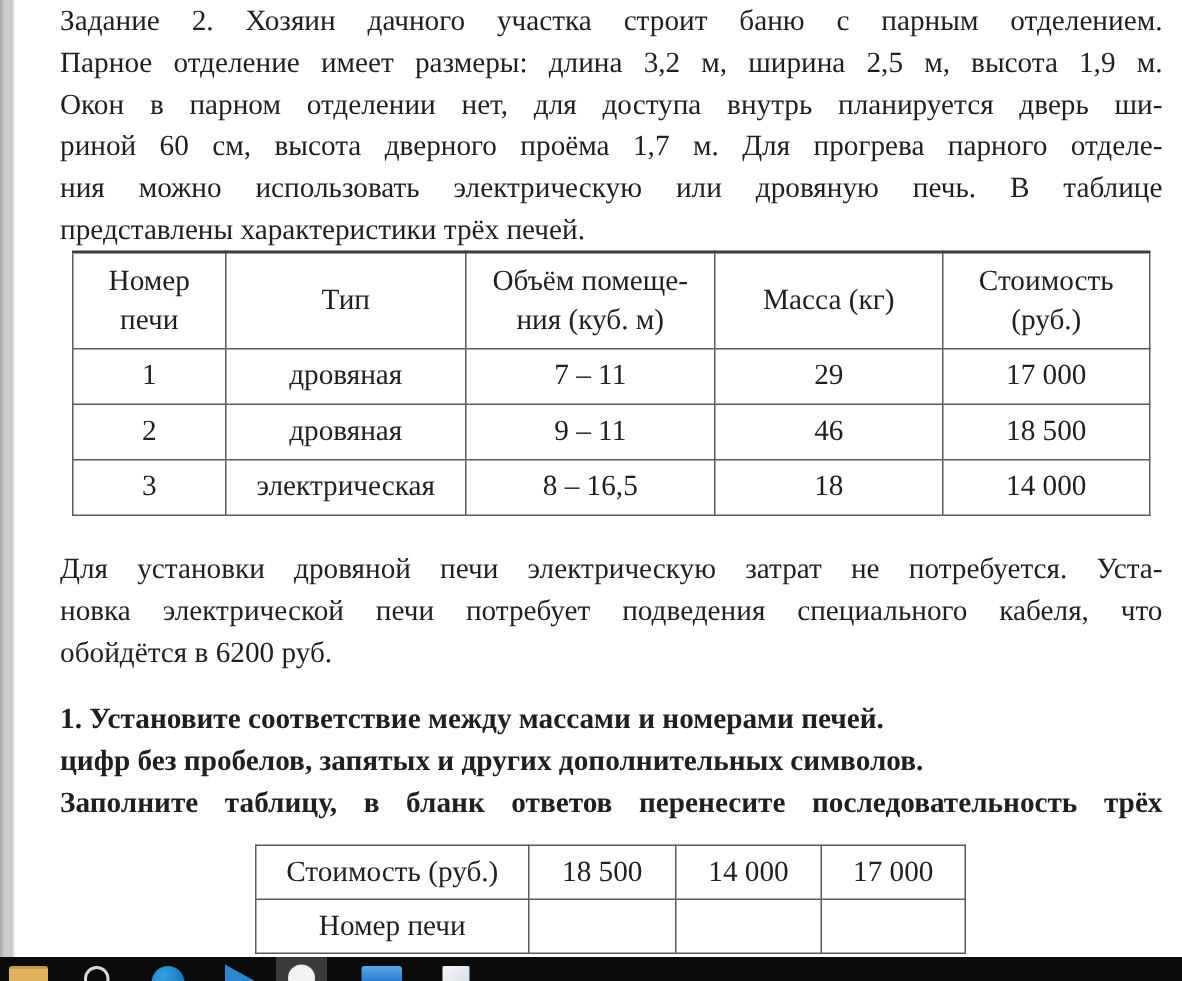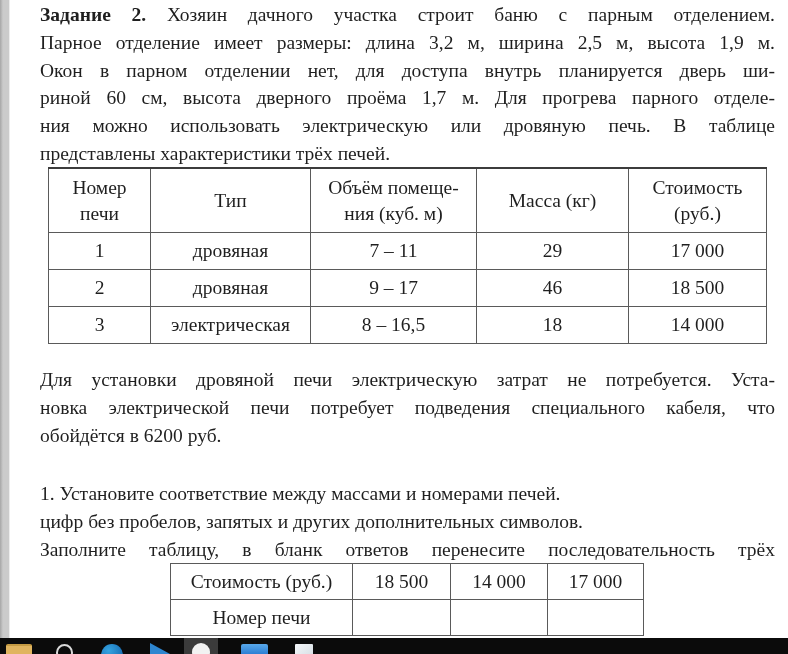--- a/index.html
+++ b/index.html
@@ -15,21 +15,21 @@
     border-right:1px solid #ededed;
   }
   
   .para{position:absolute;left:40px;width:735px;}
   .tline{
     font-size:19.5px;line-height:27.8px;
     text-align:justify;text-align-last:justify;
     white-space:normal;
   }
   .tline.lastline{text-align-last:left;}
-  .boldlbl{font-weight:bold;margin-top:32px;}
+  .boldlbl{font-weight:normal;margin-top:32px;}
   
   table{border-collapse:collapse;table-layout:fixed;padding-left:36px;}
   .ovens{
     position:absolute;left:48px;top:167px;width:718px;
     border:1px solid #565656;border-top:2px solid #3c3c3c;
   }
   .ovens td{
     border:1px solid #5a5a5a;text-align:center;vertical-align:middle;
     font-size:19.5px;padding:0;
   }
@@ -119,41 +119,41 @@
     <tr class="datarow">
       <td>1</td>
       <td>дровяная</td>
       <td>7 – 11</td>
       <td>29</td>
       <td>17 000</td>
     </tr>
     <tr class="datarow">
       <td>2</td>
       <td>дровяная</td>
-      <td>9 – 17</td>
+      <td>9 – 11</td>
       <td>46</td>
       <td>18 500</td>
     </tr>
     <tr class="datarow">
       <td>3</td>
       <td>электрическая</td>
       <td>8 – 16,5</td>
       <td>18</td>
       <td>14 000</td>
     </tr>
   </tbody>
 </table>
 
 <div class="para" style="top:366px;">
   <div class="tline">Для установки дровяной печи электрическую затрат не потребуется. Уста-</div>
   <div class="tline">новка электрической печи потребует подведения специального кабеля, что</div>
   <div class="tline lastline">обойдётся в 6200 руб.</div>
 </div>
 
-<div class="para" style="top:480px;">
+<div class="para" style="top:466px;font-weight:bold;">
   <div class="tline lastline">1. Установите соответствие между массами и номерами печей.</div>
   <div class="tline lastline">цифр без пробелов, запятых и других дополнительных символов.</div>
   <div class="tline">Заполните таблицу, в бланк ответов перенесите последовательность трёх</div>
 </div>
 
 <table class="answer">
   <colgroup>
     <col style="width:182px">
       <col style="width:98px">
       <col style="width:97px">

